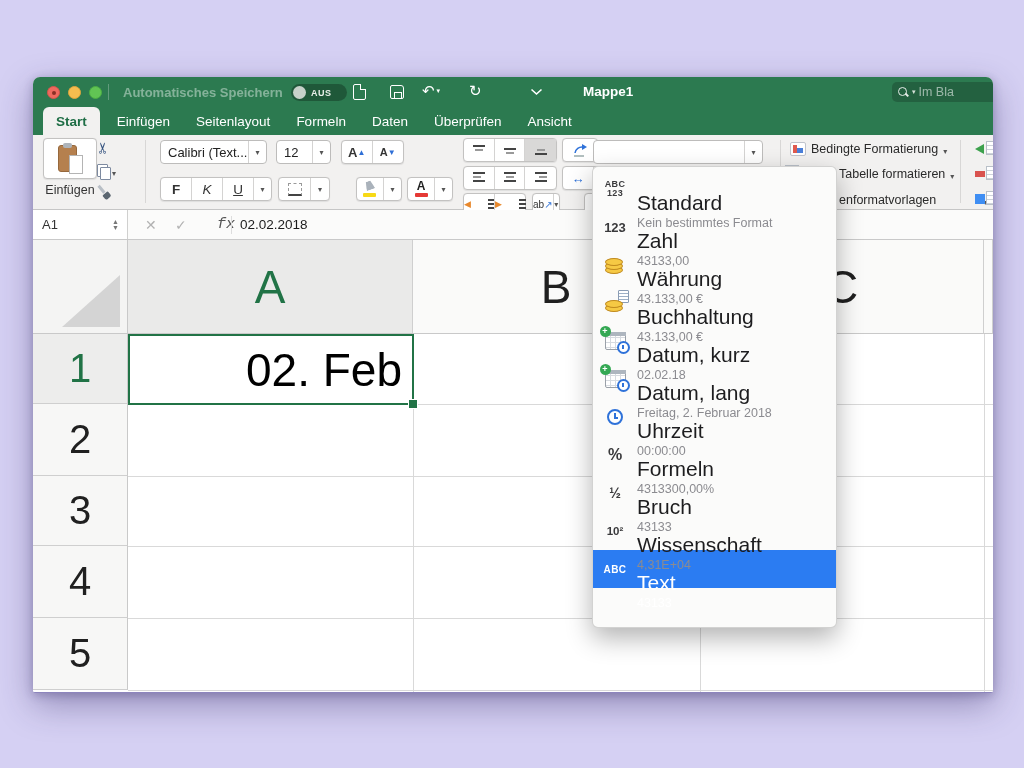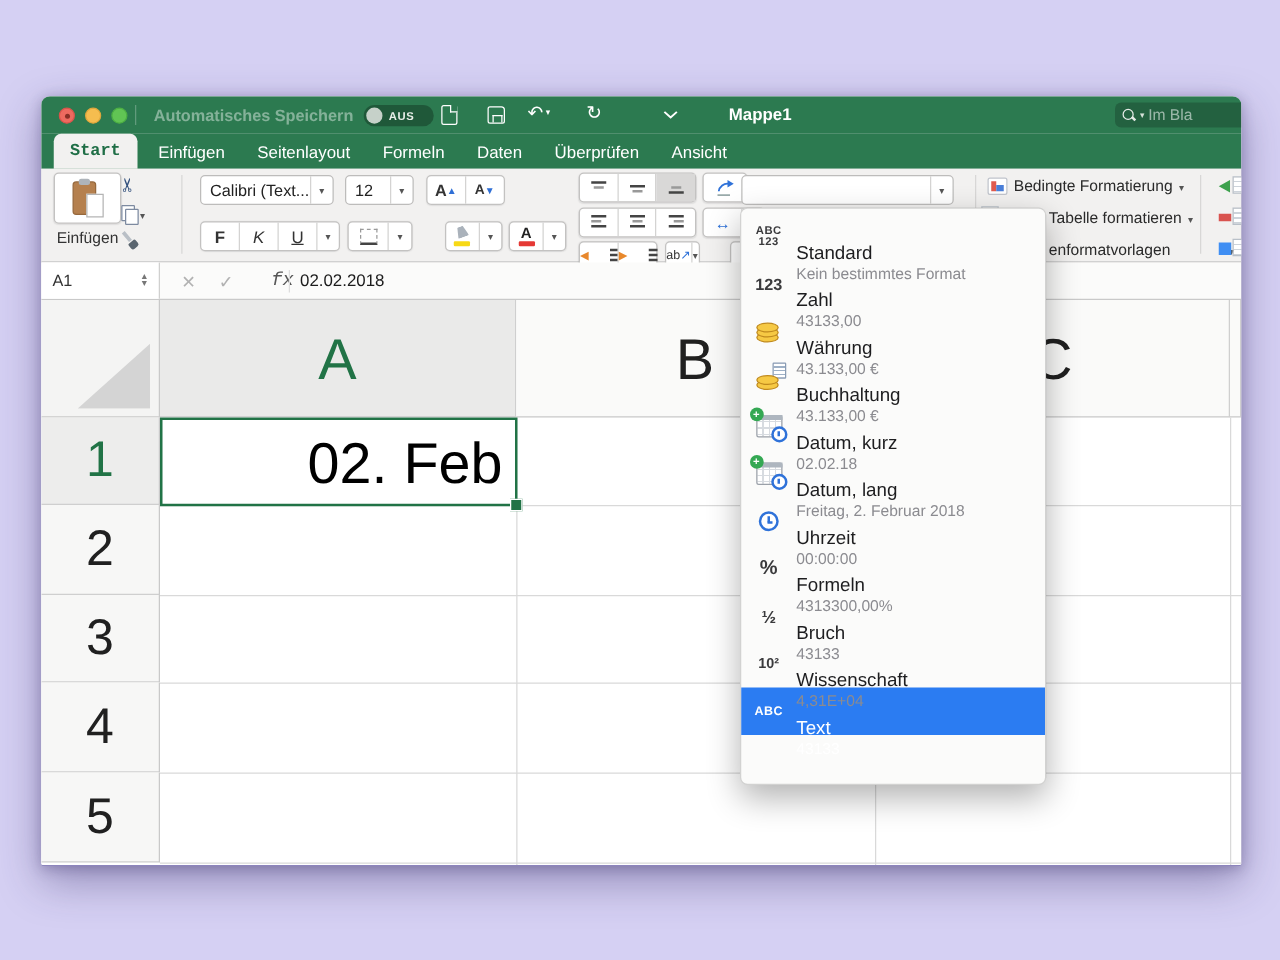--- a/index.html
+++ b/index.html
@@ -41,21 +41,21 @@
   .mag { position:relative; width:11px; height:11px; }
   .mag::before { content:''; position:absolute; left:0; top:0; width:7px; height:7px; border:1.5px solid #e6ece8; border-radius:50%; }
   .mag::after { content:''; position:absolute; left:7px; top:7px; width:4px; height:1.5px; background:#e6ece8; transform:rotate(45deg); }
   .mag-crt { font-size:7px; color:#d7e2da; }
   .search-text { font-size:12.5px; color:rgba(255,255,255,.55); white-space:nowrap; }
 
   
   .tabrow { position:absolute; left:0; top:30px; width:100%; height:28px; background:#2c7a50;
     display:flex; align-items:stretch; padding-left:10px; }
   .tab { display:flex; align-items:center; padding:0 13px; font-size:13.5px; color:#fff; cursor:default; }
-  .tab.active { background:#f2f1f0; border-radius:6px 6px 0 0; color:#1f6e46; font-weight:700; margin-right:4px;font-family:Liberation Mono, monospace; }
+  .tab.active { background:#f2f1f0; border-radius:6px 6px 0 0; color:#1f6e46; font-weight:700; margin-right:4px; }
 
   
   .ribbon { position:absolute; left:0; top:58px; width:100%; height:75px; background:#f2f1f0; border-bottom:1px solid #c6c6c6; }
   .vsep { position:absolute; top:5px; width:1px; height:63px; background:#d8d7d6; }
   .rbtn { position:absolute; background:#fff; border:1px solid #c3c2c1; border-radius:4px;
     display:flex; align-items:center; justify-content:center; box-shadow:0 .5px 1px rgba(0,0,0,.08); }
   .seg { display:flex; align-items:stretch; justify-content:flex-start; padding:0; }
   .seg > span { display:flex; align-items:center; justify-content:center; border-right:1px solid #d4d3d2; }
   .seg > span:last-child { border-right:none; }
   .caret::after { content:"▾"; font-size:8px; color:#555; }
@@ -143,21 +143,21 @@
 
   
   .menu { position:absolute; left:559px; top:89px; width:245px; height:462px; background:#fbfbfa;
     border:1px solid rgba(0,0,0,.16); border-radius:6px; box-shadow:0 10px 26px rgba(0,0,0,.30);
     z-index:60; padding-top:3px; }
   .mi { height:38px; display:flex; align-items:center; }
   .mi.sel { background:#2b7cf2; }
   .mi-ic { flex:0 0 44px; display:flex; align-items:center; justify-content:center; color:#3a3a3c; }
   .mi.sel .mi-ic { color:#fff; }
   .mi-tx { display:flex; flex-direction:column; line-height:1.12; }
-  .mi-t { font-size:15px; color:#1d1d1f;margin-top:43px; }
+  .mi-t { font-size:21px; color:#1d1d1f;margin-top:43px; }
   .mi-s { font-size:12.5px; color:#8b8b90; margin-top:1px; }
   .mi.sel .mi-t, .mi.sel .mi-s { color:#ffffff; }
   .menu-footer { border-top:1px solid #d9d9d8; margin-top:6px; padding:9px 0 9px 44px; font-size:14.5px; color:#1d1d1f; }
 
   .i2 { display:flex; flex-direction:column; align-items:center; font-size:9px; font-weight:700; line-height:9.5px; letter-spacing:.4px; }
   .i1 { font-size:13px; font-weight:700; }
   .ipct { font-size:16px; font-weight:600; }
   .ifr { font-size:14px; font-weight:600; }
   .isc { font-size:11.5px; font-weight:700; }
   .iabc { font-size:10px; font-weight:700; letter-spacing:.4px; }

